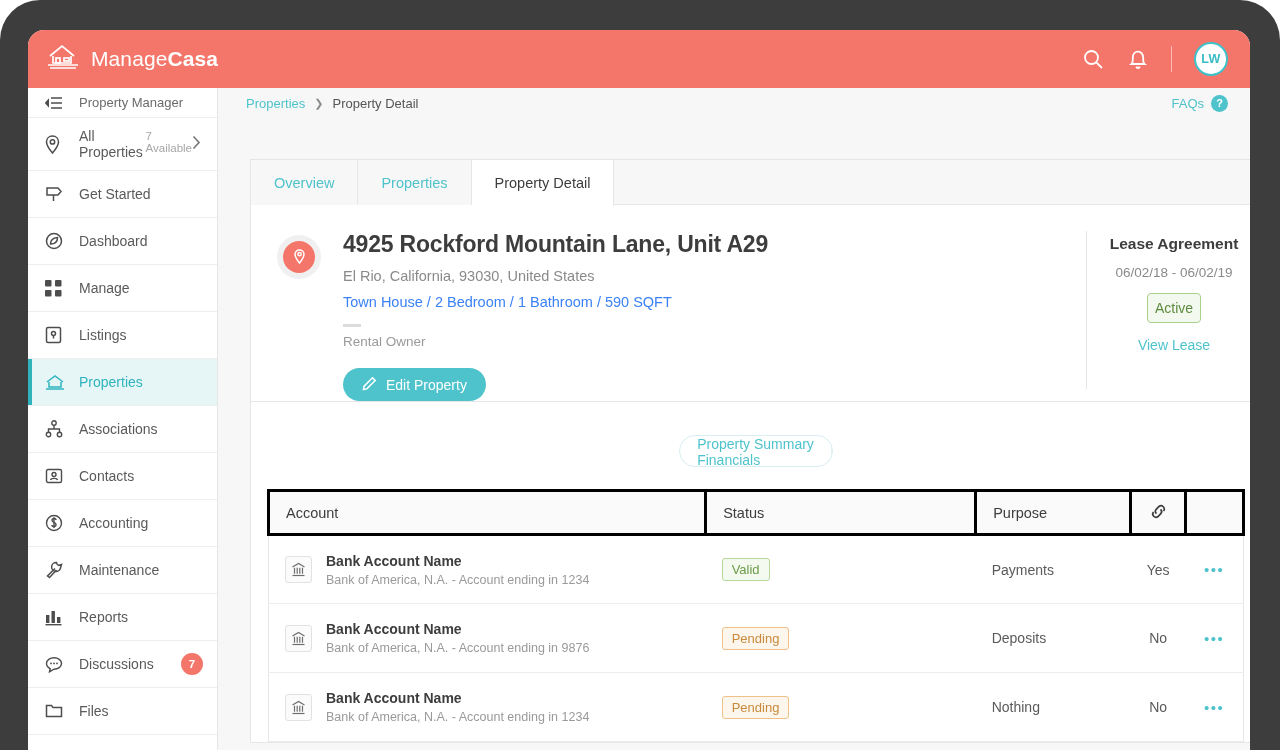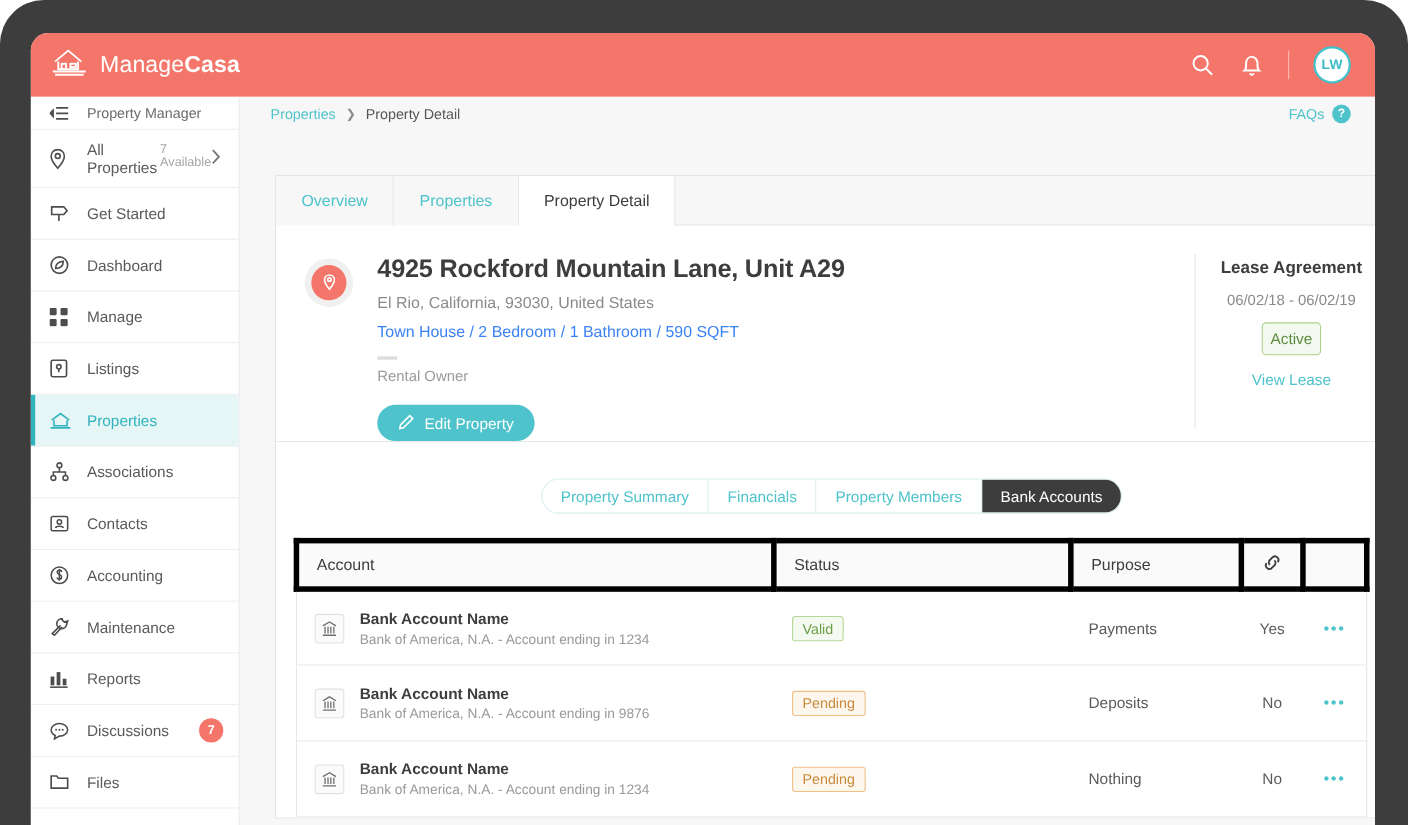--- a/index.html
+++ b/index.html
@@ -191,36 +191,36 @@
     background: #f3f9ee; color: #5d8b3f;
     font-size: 14px; padding: 6px 7px;
   }
   .lease-link { margin-top: 14px; color: #4ec3cb; font-size: 14px; cursor: pointer; }
 
   
   .seg-wrap { display: flex; justify-content: center; padding: 33px 0 22px 0; background: #fff; }
   .seg {
     display: flex; height: 32px;
     border: 1px solid #d8eef0; border-radius: 16px;
-    overflow: hidden; background: #fff;
+    overflow: hidden; background: #fff; flex-direction: column;
   }
   .seg-item {
     display: flex; align-items: center; padding: 0 17px;
     font-size: 14px; color: #4ec3cb; cursor: pointer;
     border-right: 1px solid #e2eff0;
   }
   .seg-item:last-child { border-right: none; }
   .seg-item.active { background: #3d3d3d; color: #fff; }
 
   
   .table-wrap { padding: 0 16px 0 16px; background: #fff; }
   table { width: 100%; border-collapse: collapse; }
   thead th {
     background: #fafafa;
-    border: 5px solid #000000;
+    border: 3px solid #000000;
     font-size: 14.5px; color: #3d3d3d; font-weight: normal;
     text-align: left;
     height: 44px; padding: 0 16px;
   }
   tbody td {
     border-left: 1px solid #e6e6e6;
     border-right: 1px solid #e6e6e6;
     border-bottom: 1px solid #ececec;
     height: 69px; padding: 0 16px;
     font-size: 14px; color: #5a5a5a;

